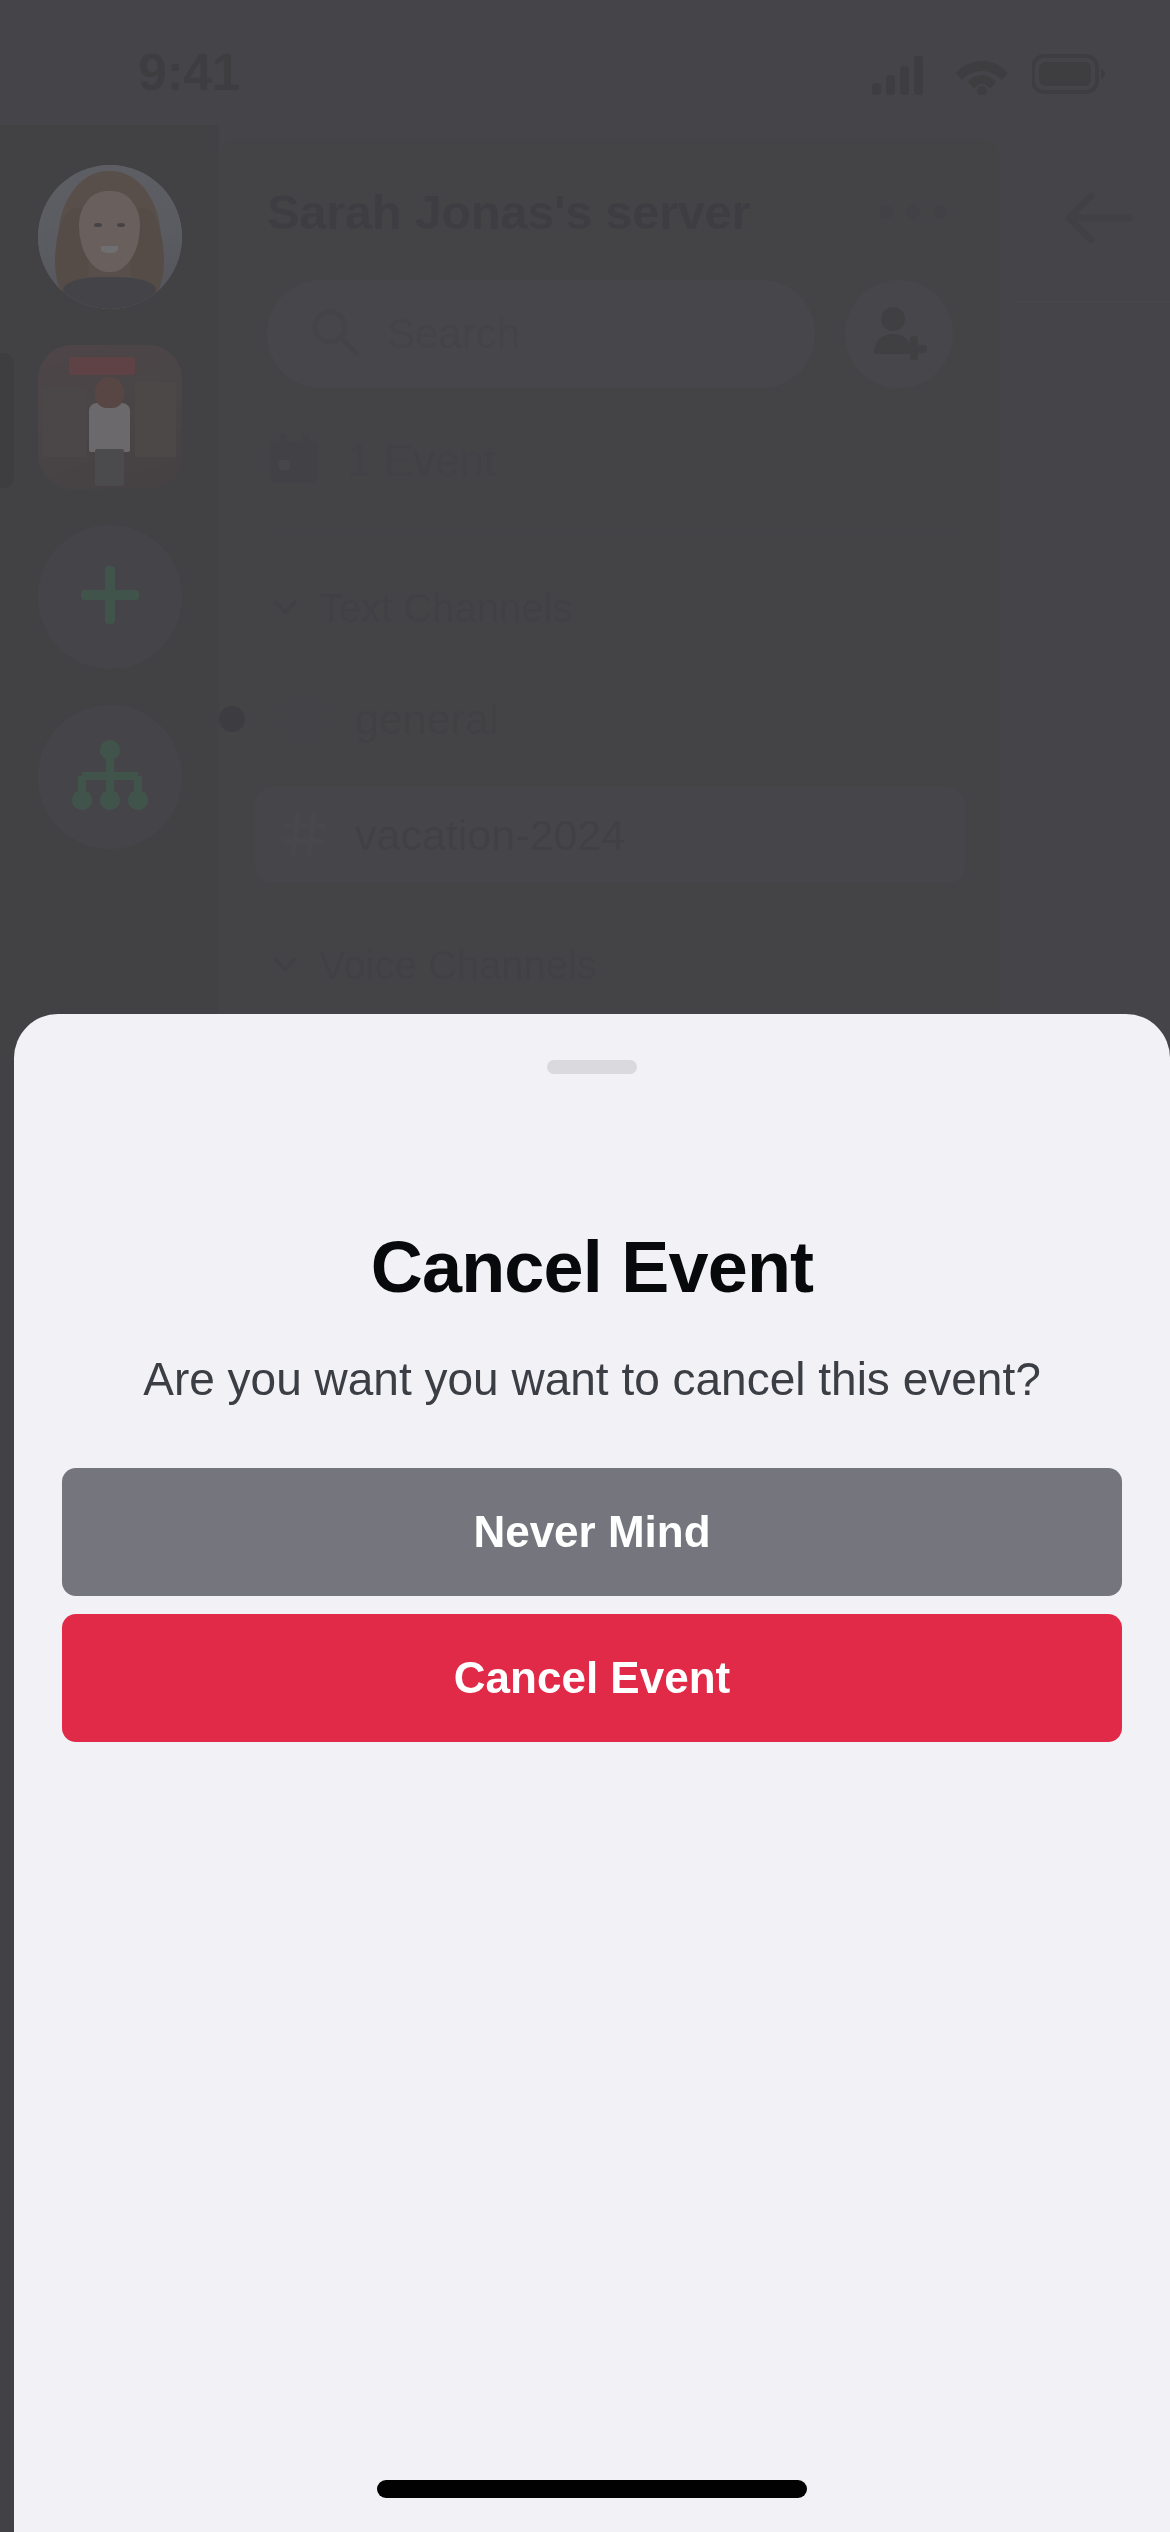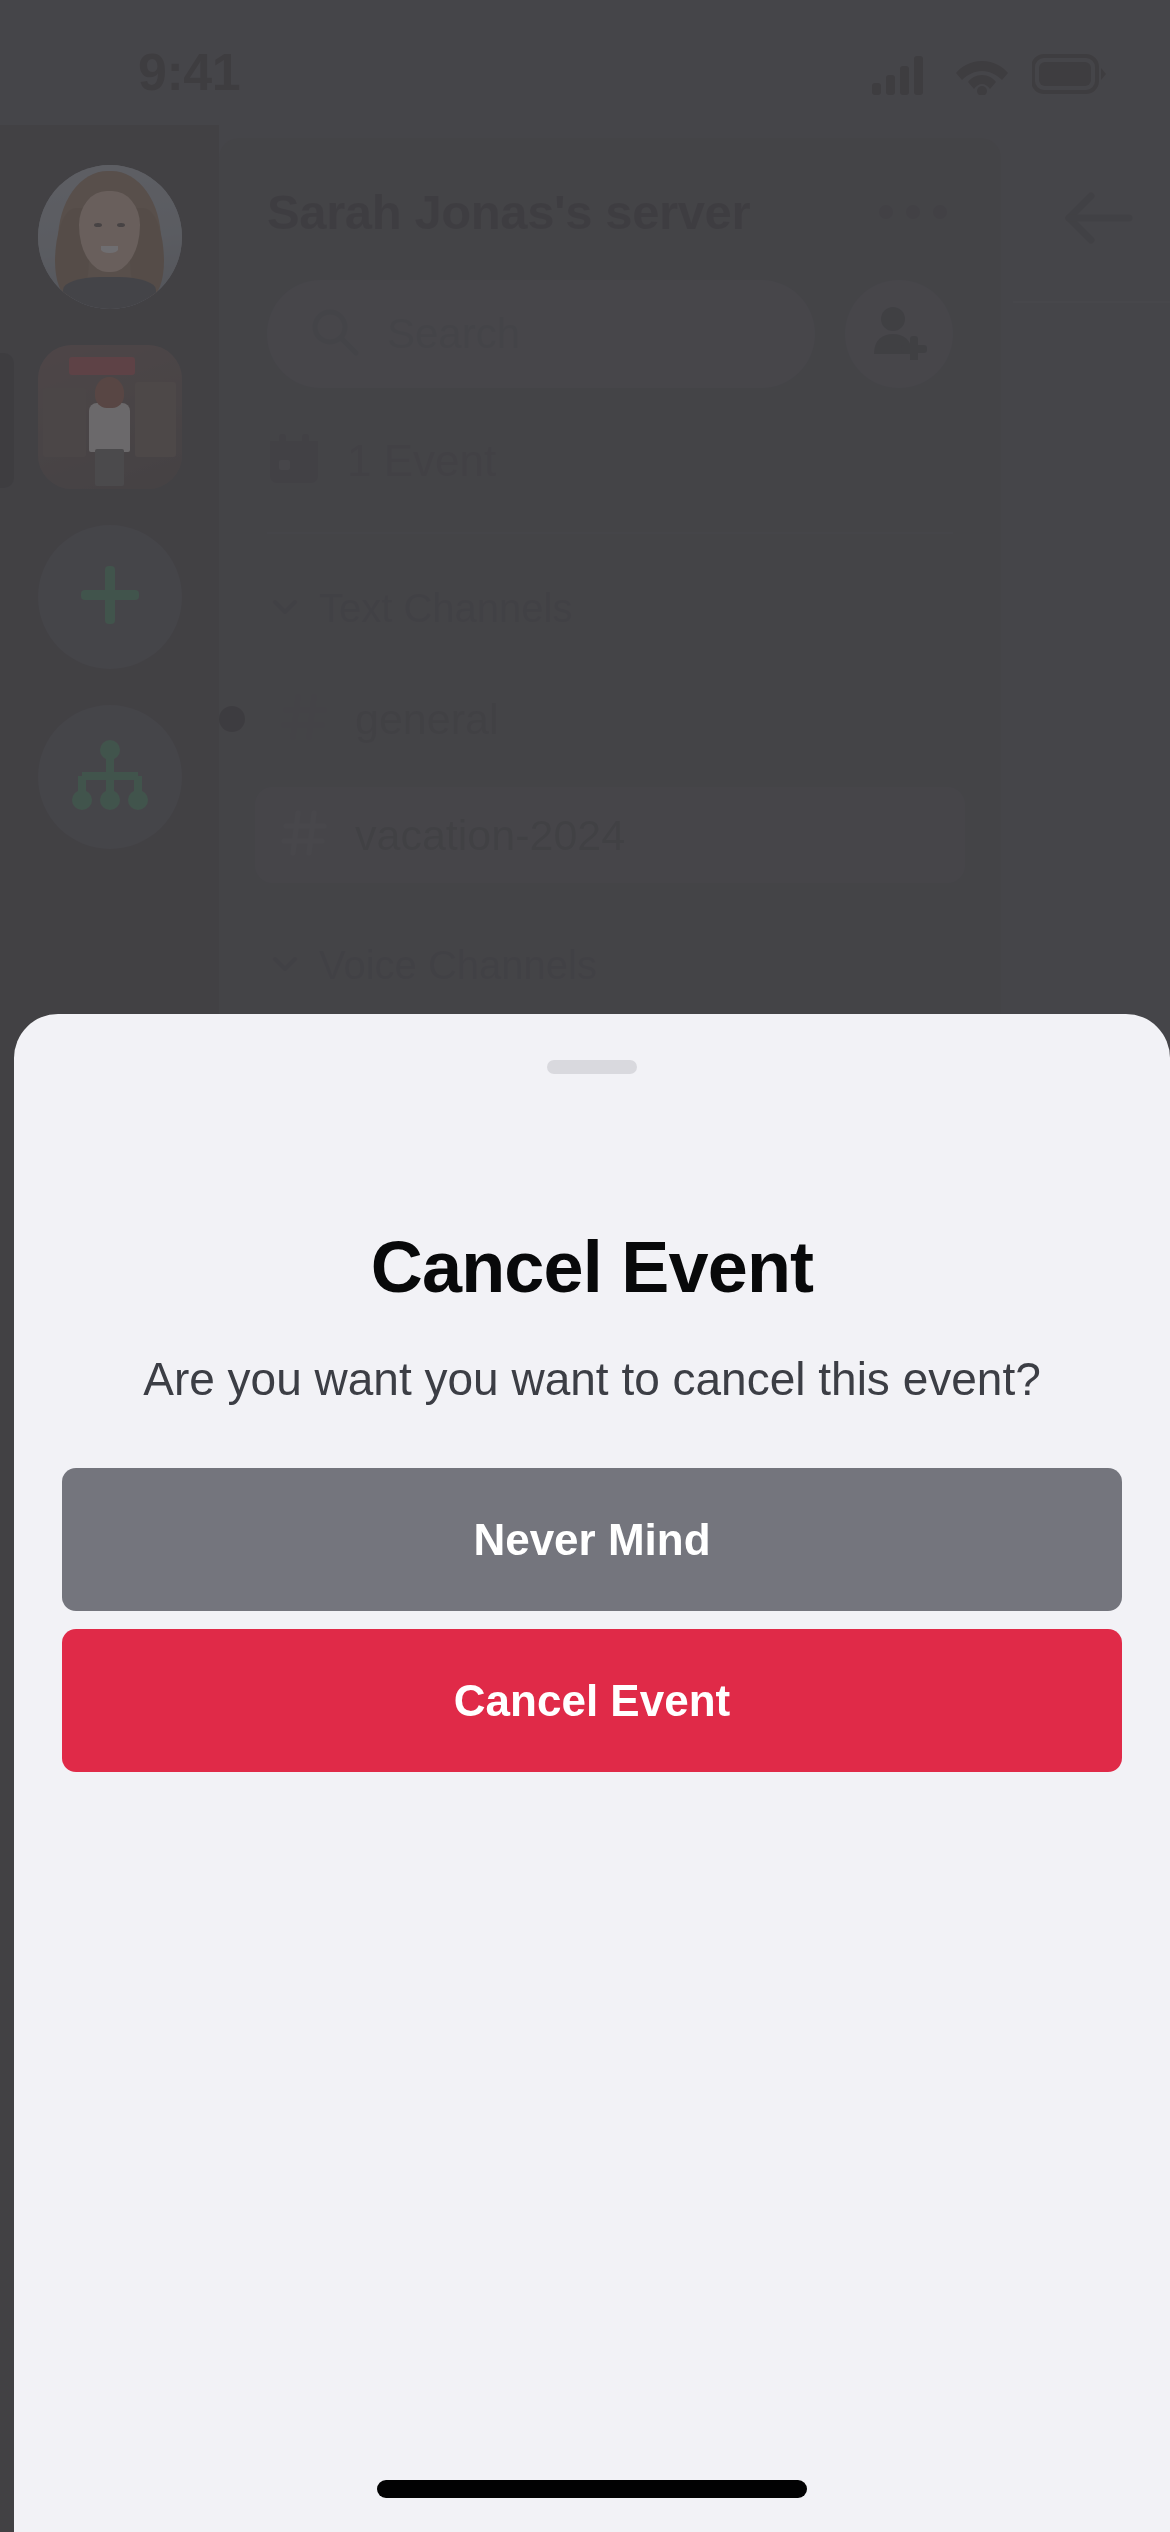--- a/index.html
+++ b/index.html
@@ -200,21 +200,21 @@
     margin-top:152px; text-align:center;
     font-size:72px; font-weight:700; color:#08090a;
     letter-spacing:-0.8px;
   }
   .sheet-sub {
     margin-top:44px; text-align:center;
     font-size:46px; color:#3c3e45;
   }
   .sheet-btns { margin-top:62px; padding:0 48px; }
   .btn {
-    width:100%; height:143px; border-radius:14px;
+    width:100%; height:128px; border-radius:14px;
     display:flex; align-items:center; justify-content:center;
     font-size:44px; font-weight:700; color:#ffffff;
     border:none; cursor:pointer;
     font-family:"Liberation Sans", sans-serif;
   }
   .btn-secondary { background:#74757d; }
   .btn-danger { background:#e02a48; margin-top:18px; position:relative; }
 
   .home-indicator {
     position:absolute; left:50%; transform:translateX(-50%);

